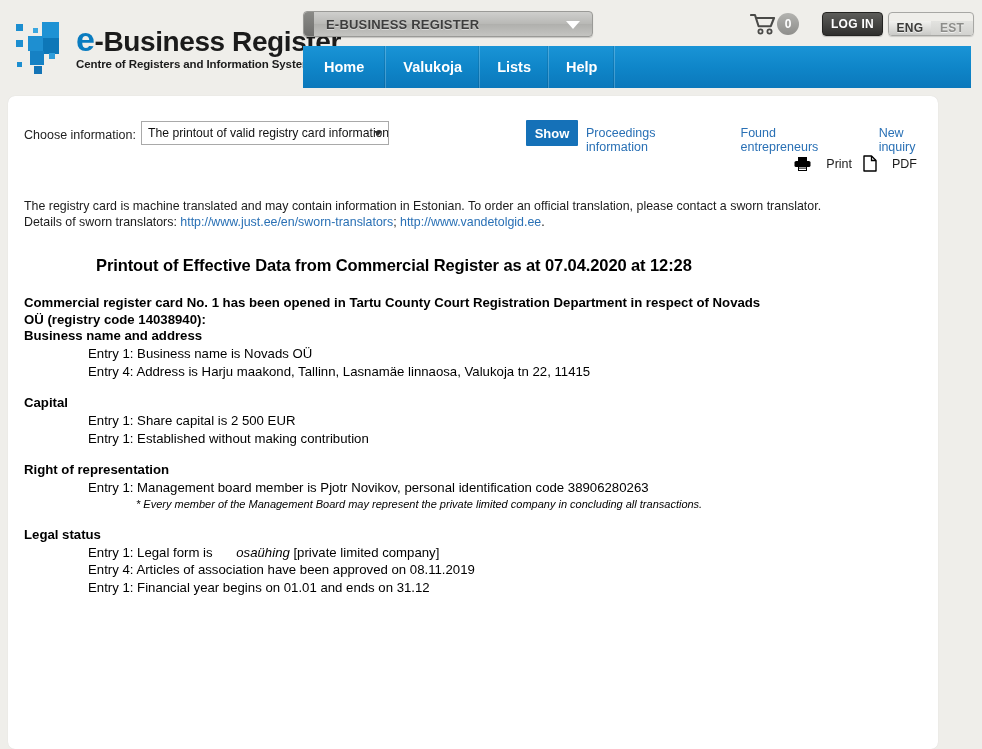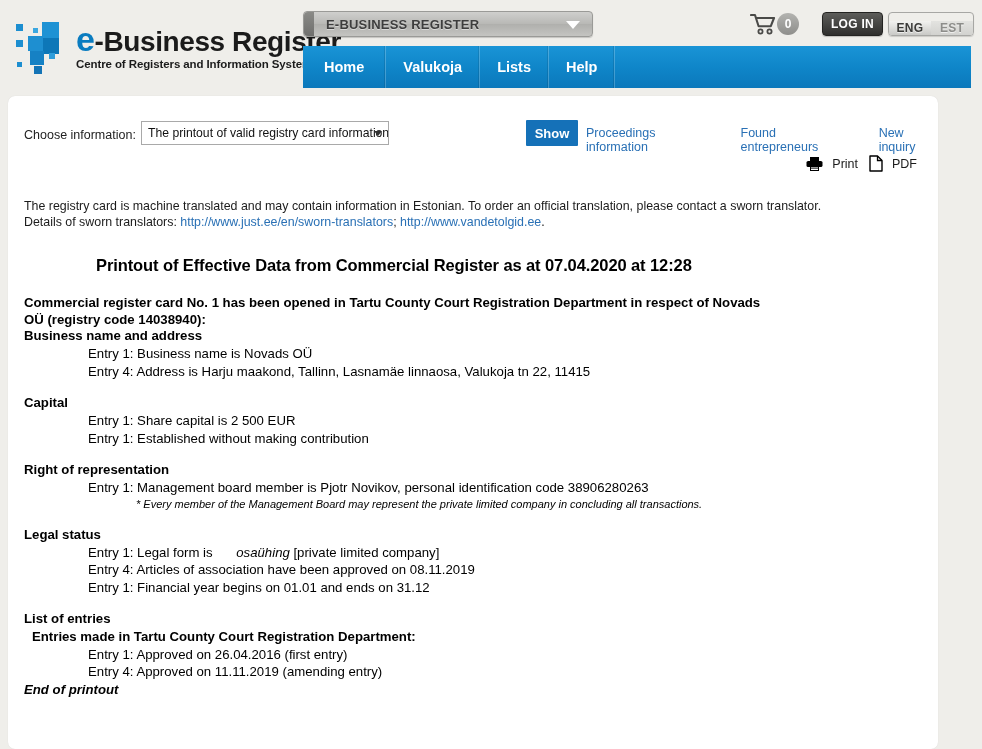--- a/index.html
+++ b/index.html
@@ -253,21 +253,21 @@
   }
 
   .print-row {
     position: absolute;
     right: 21px; top: 59px;
     display: flex; align-items: center;
     gap: 11px;
   }
   .print-item, .pdf-item {
     display: flex; align-items: center;
-    gap: 9px;
+    gap: 15px;
     cursor: pointer;
     font-size: 12.5px;
     color: #1b1b1b;
   }
 
   
   .disclaimer {
     position: absolute;
     left: 16px; top: 103px;
     width: 900px;
@@ -454,23 +454,16 @@
         <div class="footnote">* Every member of the Management Board may represent the private limited company in concluding all transactions.</div>
       </div>
 
       <div class="section">
         <div class="section-head">Legal status</div>
         <div class="entry"><span>Entry 1: Legal form is </span><span class="it">osaühing</span><span> [private limited company]</span></div>
         <div class="entry">Entry 4: Articles of association have been approved on 08.11.2019</div>
         <div class="entry">Entry 1: Financial year begins on 01.01 and ends on 31.12</div>
       </div>
 
-      <div class="section">
-        <div class="section-head">List of entries</div>
-        <div class="subhead">Entries made in Tartu County Court Registration Department:</div>
-        <div class="entry">Entry 1: Approved on 26.04.2016 (first entry)</div>
-        <div class="entry">Entry 4: Approved on 11.11.2019 (amending entry)</div>
-        <div class="end-note">End of printout</div>
-      </div>
 
     </div>
   </div>
 </div>
 
 </body></html>

